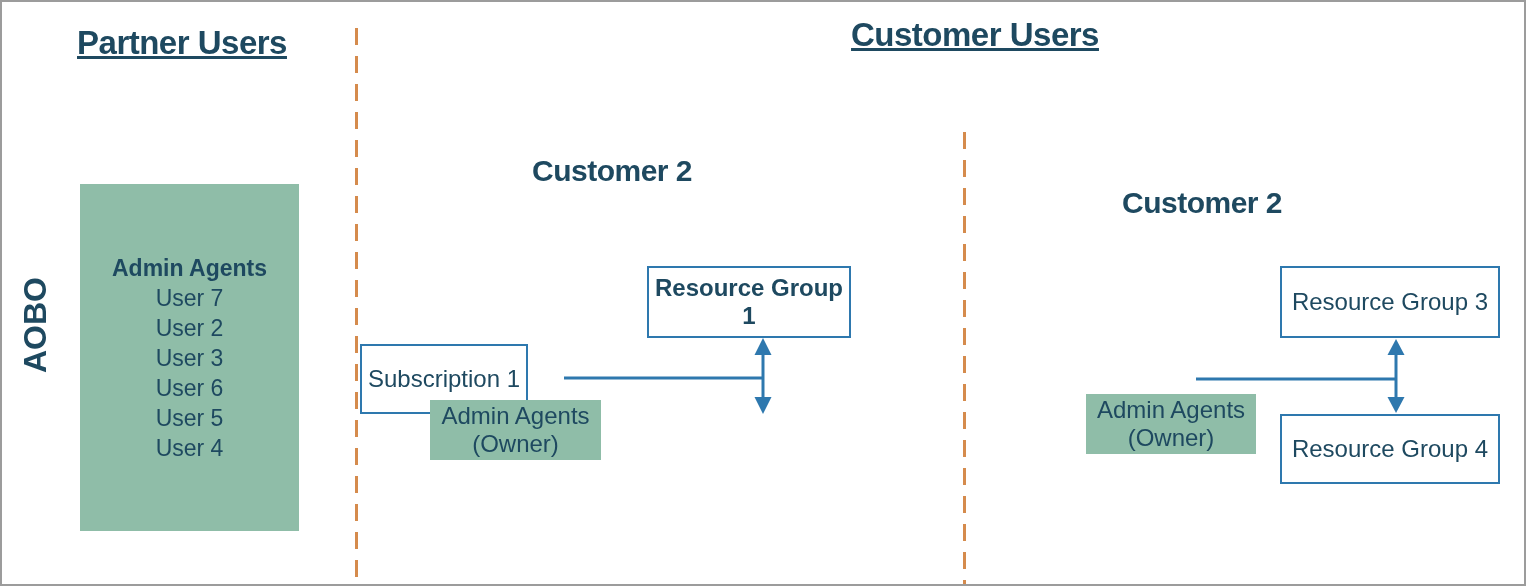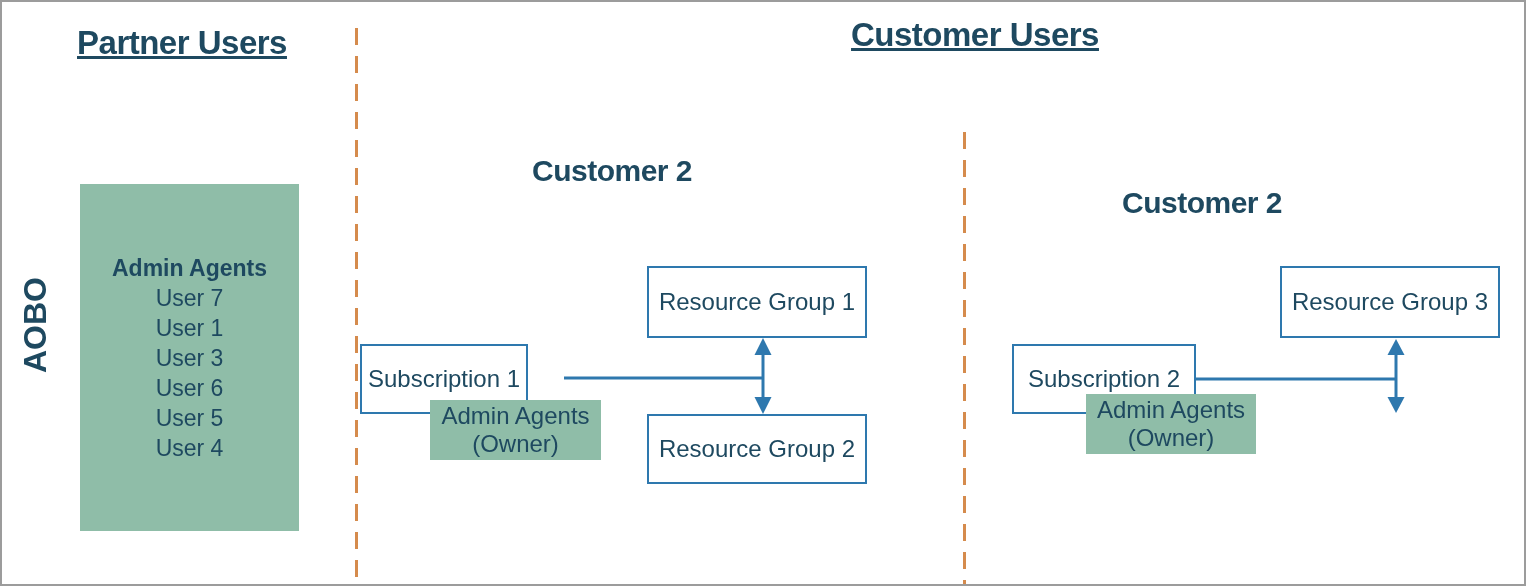--- a/index.html
+++ b/index.html
@@ -73,21 +73,21 @@
     position:absolute;
     background:#fff;
     border:2px solid var(--blue);
     display:flex;align-items:center;justify-content:center;
     font-size:24px;color:var(--navy);
     z-index:1;
     text-align:center;
   }
   .sub1{left:358px;top:342px;width:168px;height:70px;}
   .sub2{left:1010px;top:342px;width:184px;height:70px;}
-  .rg1{left:645px;top:264px;width:220px;height:72px;}
+  .rg1{left:645px;top:264px;width:204px;height:72px;font-weight:bold;}
   .rg2{left:645px;top:412px;width:220px;height:70px;}
   .rg3{left:1278px;top:264px;width:220px;height:72px;}
   .rg4{left:1278px;top:412px;width:220px;height:70px;}
 
   .owner-box{
     position:absolute;
     background:var(--green);
     display:flex;flex-direction:column;
     align-items:center;justify-content:center;
     font-size:24px;line-height:28px;color:var(--navy);
@@ -115,21 +115,21 @@
   <div class="title title-sub t-cust2">Customer 2</div>
 
   <div class="dashline dash-left"></div>
   <div class="dashline dash-right"></div>
 
   <div class="aobo">AOBO</div>
 
   <div class="partner-box">
     <span class="hdr">Admin Agents</span>
     <span>User 7</span>
-    <span>User 1</span>
+    <span>User 2</span>
     <span>User 3</span>
     <span>User 6</span>
     <span>User 5</span>
     <span>User 4</span>
   </div>
 
   <svg class="connectors" viewBox="0 0 1526 586" xmlns="http://www.w3.org/2000/svg">
 
     <line x1="562" y1="376" x2="761" y2="376"></line>
     <line x1="761" y1="350" x2="761" y2="398"></line>
@@ -145,28 +145,25 @@
   <div class="node sub1">
     <span>Subscription 1</span>
   </div>
   <div class="owner-box owner1">
     <span>Admin Agents</span>
     <span>(Owner)</span>
   </div>
   <div class="node rg1">
     <span>Resource Group 1</span>
   </div>
-  <div class="node rg2">
-    <span>Resource Group 2</span>
-  </div>
 
-  <div class="node sub2">
-    <span>Subscription 2</span>
-  </div>
   <div class="owner-box owner2">
     <span>Admin Agents</span>
     <span>(Owner)</span>
   </div>
   <div class="node rg3">
     <span>Resource Group 3</span>
   </div>
+  <div class="node rg4">
+    <span>Resource Group 4</span>
+  </div>
 
 </div>
 
 </body></html>

